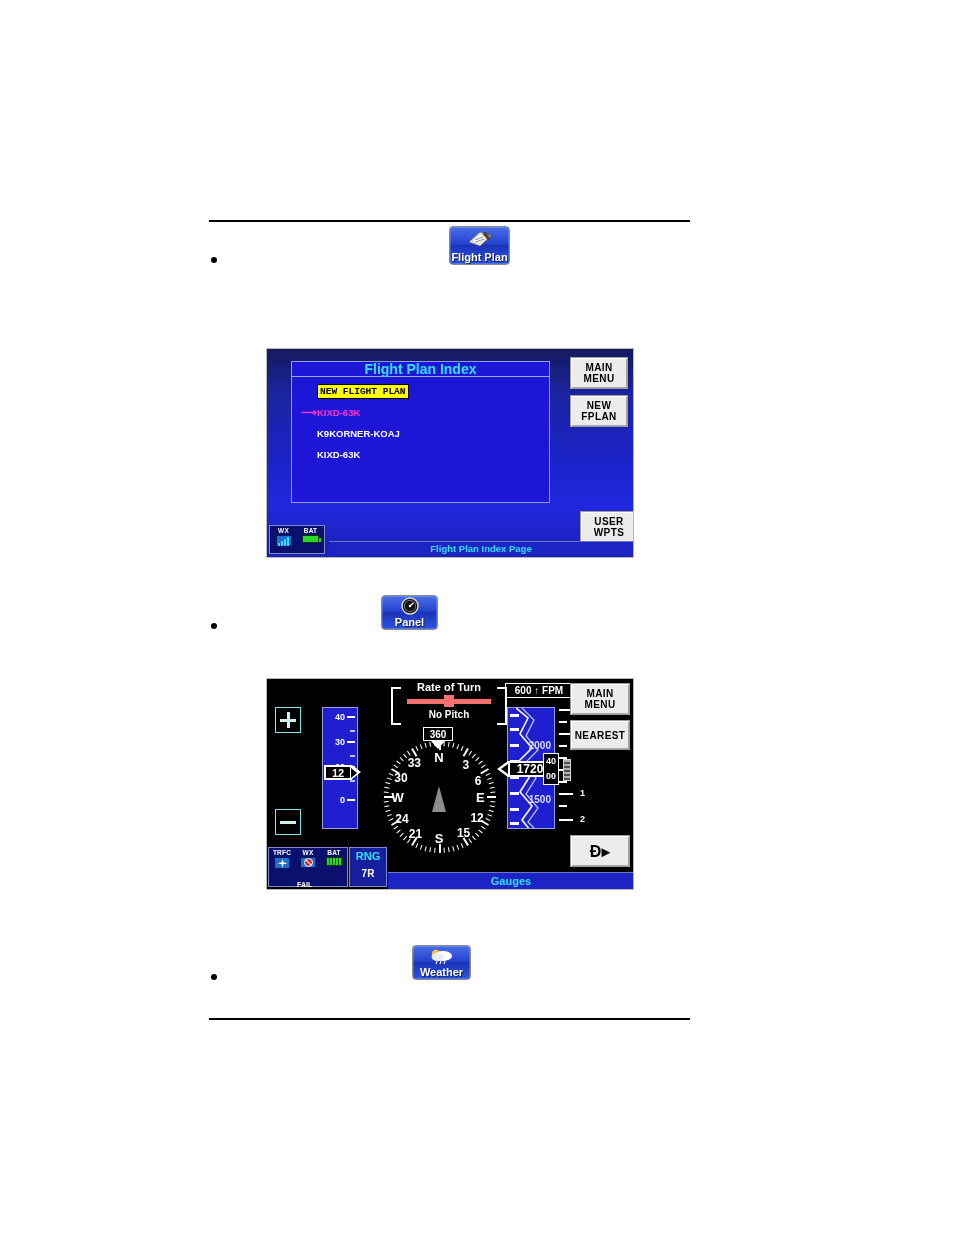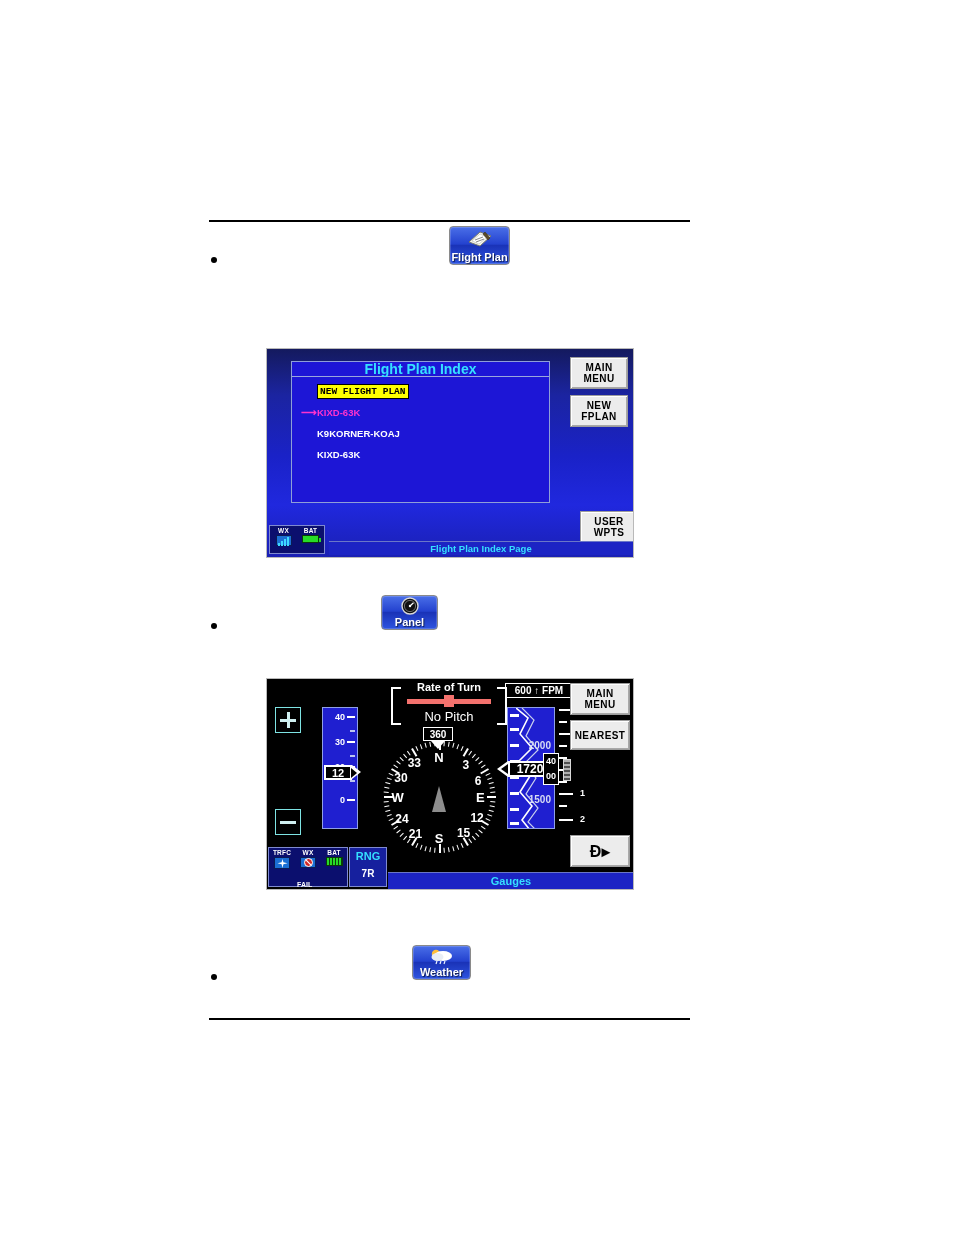--- a/index.html
+++ b/index.html
@@ -305,22 +305,22 @@
     position: absolute;
     left: 55px; top: 14px;
     width: 10px; height: 12px;
     background: #f4726e;
   }
   #rot-pitch {
     position: absolute;
     left: 0; top: 28px;
     width: 120px;
     color: #ffffff;
-    font-size: 13px;
-    font-weight: normal;
+    font-size: 10px;
+    font-weight: bold;
     text-align: center;
   }
   .rot-bracket {
     position: absolute;
     width: 8px; height: 34px;
     border-top: 2px solid #ffffff;
     border-bottom: 2px solid #ffffff;
     top: 6px;
   }
   .rot-bracket.l { left: 2px; border-left: 2px solid #ffffff; }

